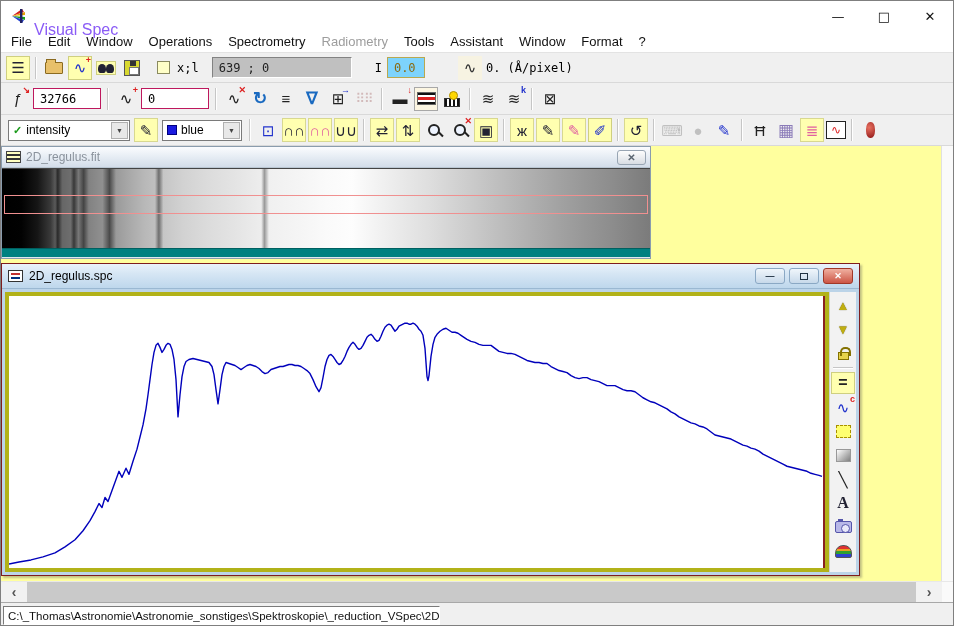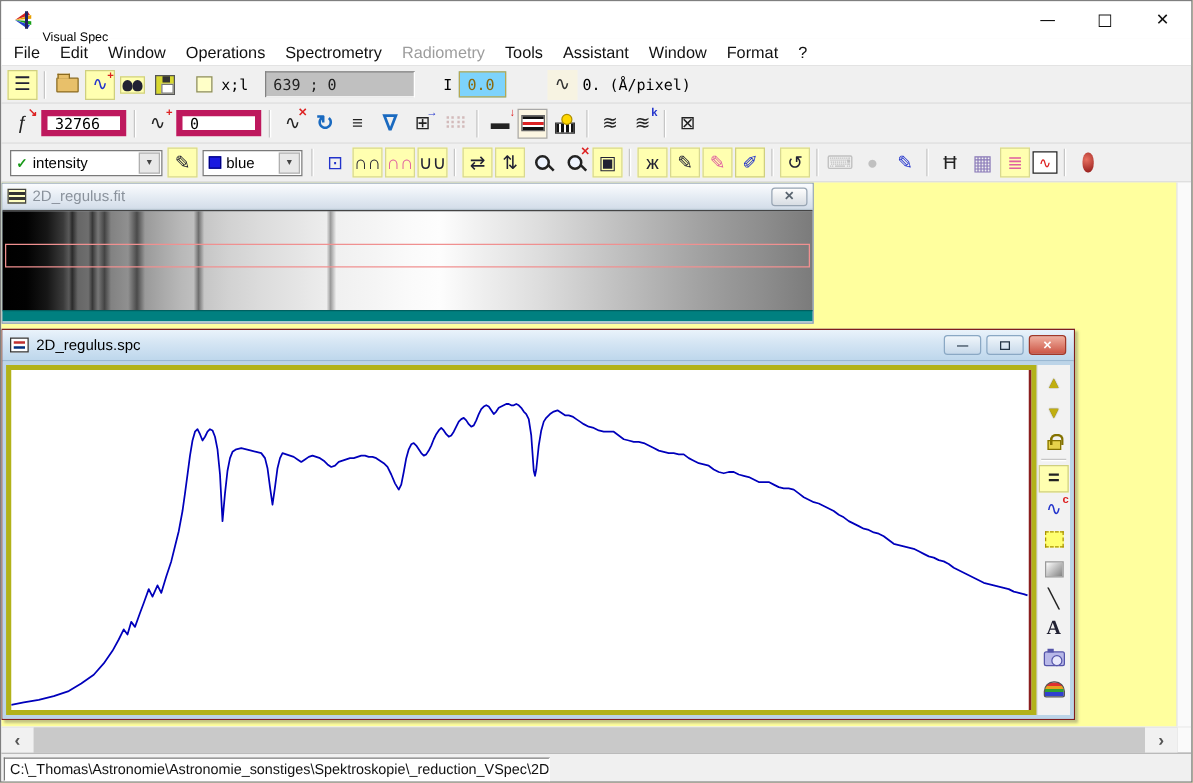--- a/index.html
+++ b/index.html
@@ -5,21 +5,21 @@
   * { box-sizing: border-box; margin: 0; padding: 0; }
   html,body { background:#888; }
   body { font-family: "Liberation Sans", sans-serif; }
   #app {
     position: relative; width: 954px; height: 626px;
     background: #f0f0f0; border: 1px solid #7f7f7f; overflow: hidden;
   }
   
   .titlebar { height: 30px; background: #fff; display: flex; align-items: center; }
   .applogo { width: 17px; height: 16px; margin: 0 7px 0 9px; }
-  .apptitle { font-size: 10px; color: #000000; margin-top: 28px; }
+  .apptitle { font-size: 16px; color: #8b5cf6; margin-top: 28px; }
   .wincaps { margin-left: auto; display: flex; height: 100%; }
   .wincap { width: 46px; display: flex; align-items: center; justify-content: center;
             font-size: 13px; color: #111; font-family: "DejaVu Sans", sans-serif; }
   
   .menubar { height: 22px; background: #fff; display: flex; align-items: center;
              padding-left: 2px; border-bottom: 1px solid #e3e3e3; font-size: 13px; }
   .mi { padding: 2px 8px; color: #111; }
   .mi.dis { color: #9d9d9d; }
   
   .tbar { background: #f0f0f0; display: flex; align-items: center; padding-left: 4px;
@@ -48,21 +48,21 @@
   .tsep { width: 2px; height: 22px; margin: 0 4px; border-left: 1px solid #c6c6c6;
           border-right: 1px solid #fff; flex: none; }
   .tgap { flex: none; }
   .tlabel { font-family: "DejaVu Sans Mono", monospace; font-size: 12px; color: #000;
             margin: 0 3px; white-space: pre; }
   .tfield { height: 21px; font-family: "DejaVu Sans Mono", monospace; font-size: 12px;
             display: inline-flex; align-items: center; padding: 0 6px; flex: none;
             border-top:1px solid #828282; border-left:1px solid #828282;
             border-bottom:1px solid #fff; border-right:1px solid #fff; margin: 0 2px; }
   .tfield.gray { background: #c0c0c0; color: #222; }
-  .tfield.white { background: #fff; color: #000; border:5px solid #be185d; }
+  .tfield.white { background: #fff; color: #000; border:1px solid #be185d; }
   .tfield.yellow { background: #7dd3fc; color: #8a6a10; border:1px solid #b8a850; }
   .cbwrap { display: inline-flex; align-items: center; }
   .cbx { width: 13px; height: 13px; background: #ffffc8; border: 1px solid #8a8a60; margin-right: 4px; flex:none; }
   .vssel { height: 21px; background: #fff; border: 1px solid #7a7a7a; display: inline-flex;
            align-items: center; margin: 0 3px; font-size: 12px; flex:none; }
   .vssel .sw { margin: 0 4px; font-size: 11px; }
   .sw.check { color: #1a9a1a; font-weight: bold; }
   .sw.blue-square { width: 10px; height: 10px; background: #1a1ae0; border:1px solid #000080; }
   .selval { flex: 1; color:#000; }
   .selarrow { width: 17px; height: 17px; background: #e8e8e8; border: 1px solid #b0b0b0;
@@ -229,21 +229,21 @@
       </span>
       <span class="ticon ">
         <span class="cs cs-floppy"></span>
       </span>
       <span class="tgap" style="width: 12px;"></span>
       <span class="cbwrap">
         <span class="cbx"></span>
         <span class="tlabel">x;l</span>
       </span>
       <span class="tgap" style="width: 8px;"></span>
-      <span class="tfield gray" style="width: 120px;">639 ; 0</span>
+      <span class="tfield gray" style="width: 140px;">639 ; 0</span>
       <span class="tgap" style="width: 18px;"></span>
       <span class="tlabel">I</span>
       <span class="tfield yellow" style="width: 38px;">0.0</span>
       <span class="tgap" style="width: 30px;"></span>
       <span class="ticon dark-on-cream">
         <span class="g">∿</span>
       </span>
       <span class="tlabel">0. (Å/pixel)</span>
     </div>
   <div class="tbar" id="tb2">

